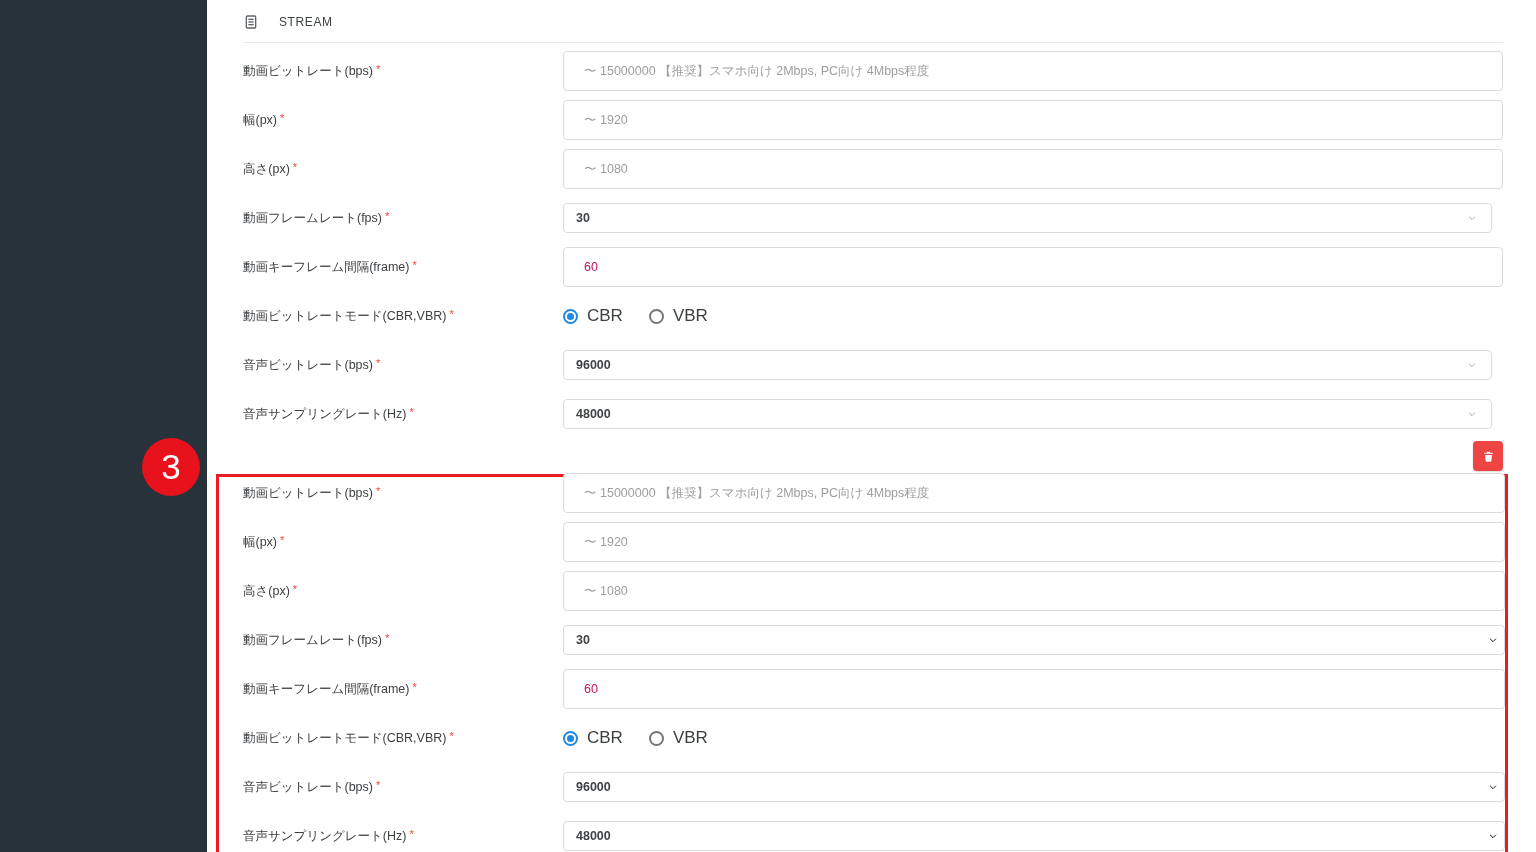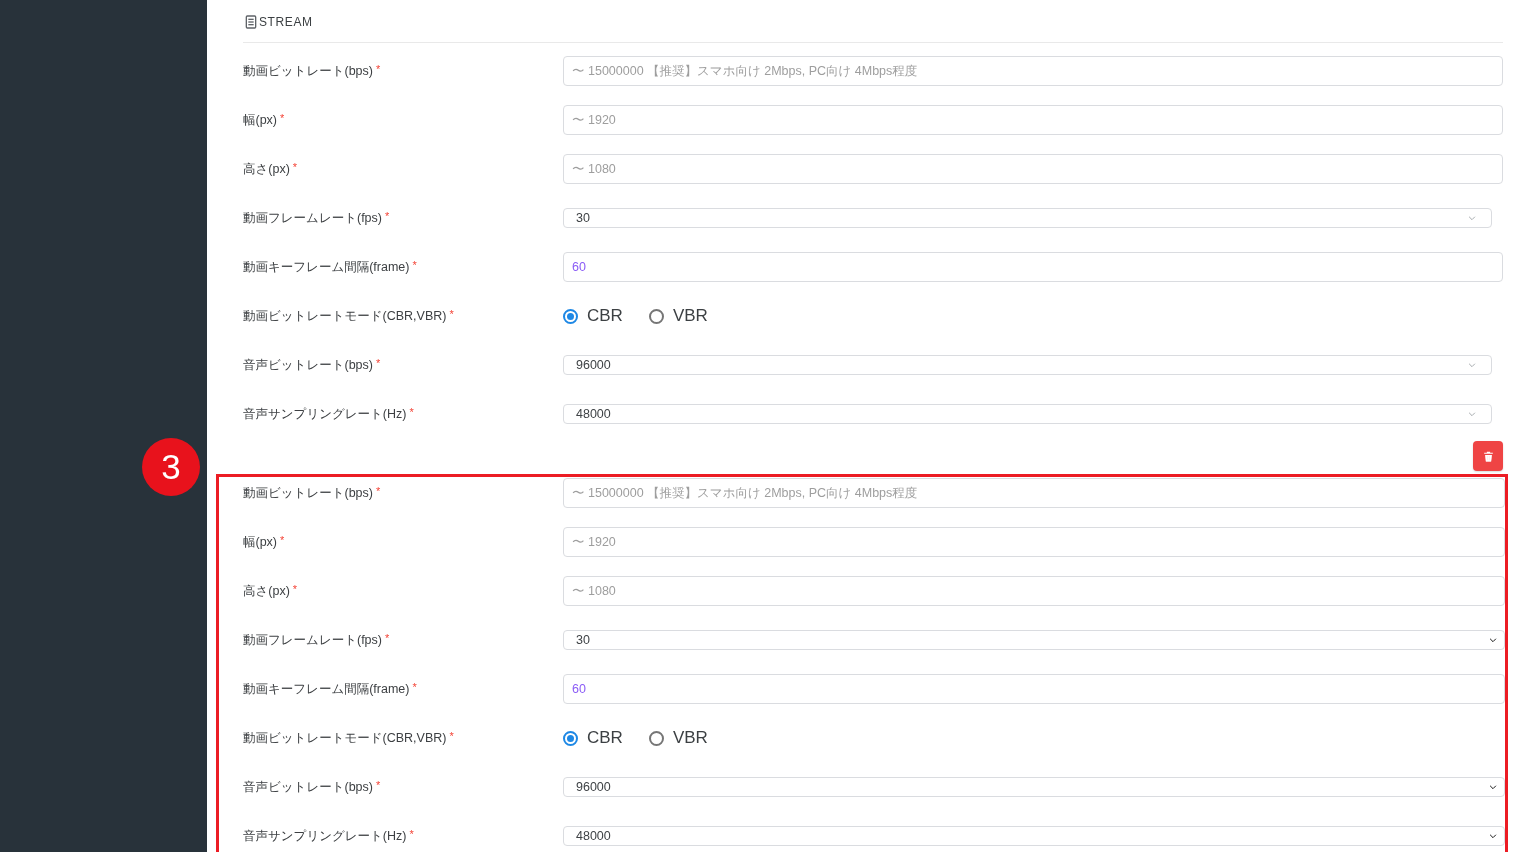--- a/index.html
+++ b/index.html
@@ -18,51 +18,51 @@
     position: absolute; right: 0; top: 0; width: 19px; height: 852px;
     background: #f1f1f1;
   }
   .main {
     position: absolute; left: 207px; top: 0; width: 1329px; height: 852px;
     padding: 0 33px 0 36px;
     background: #ffffff;
   }
   .section-header {
     margin-top: 10px; height: 24px;
-    display: flex; align-items: center; gap: 0;
+    display: flex; align-items: center; gap: 20px;
   }
   .section-header .doc-icon { display: inline-flex; color: #5f6368; }
   .section-title {
     font-size: 12px; font-weight: 500; color: #3c4043; letter-spacing: .6px;
   }
   .divider { margin-top: 8px; border-top: 1px solid #e9e9e9; }
   .form-group { margin-top: 14px; }
   .form-row {
     display: flex; align-items: center; height: 28px; margin-bottom: 21px;
   }
   .form-group > .form-row:last-child { margin-bottom: 7px; }
   .row-label {
     width: 320px; flex: 0 0 320px;
     font-size: 12.5px; color: #3d4043;
   }
   .req { color: #f44336; font-size: 11px; vertical-align: top; margin-left: 3px; }
   .field-wrap { flex: 1; display: flex; align-items: center; height: 28px; }
   .text-input {
-    width: 100%; height: 30px;
+    width: 100%; height: 40px;
     border: 1px solid #dadce0; border-radius: 4px;
-    padding: 0 8px; font-size: 12.5px; color: #8b5cf6;
+    padding: 0 20px; font-size: 12.5px; color: #be185d;
     font-family: "Liberation Sans", "DejaVu Sans", sans-serif;
     outline: none; background: #fff;
   }
   .text-input::placeholder { color: #9e9e9e; opacity: 1; }
   .select {
-    height: 20px; border: 1px solid #dadce0; border-radius: 4px;
+    height: 30px; border: 1px solid #dadce0; border-radius: 4px;
     background: #fff; display: flex; align-items: center;
     padding: 0 12px; font-size: 12.5px; color: #3f4346;
-    position: relative; cursor: pointer;
+    position: relative; cursor: pointer; font-weight: bold;
   }
   .select.custom { width: calc(100% - 11px); }
   .select.native { width: 100%; }
   .sel-val { flex: 1; }
   .chev { display: inline-flex; align-items: center; }
   .select.custom .chev { color: #8a8f94; margin-right: 2px; }
   .select.native .chev { color: #1b1b1b; margin-right: -6px; }
   .radio-group { display: flex; align-items: center; gap: 26px; }
   .radio-opt { display: flex; align-items: center; cursor: pointer; }
   .radio-circle {

